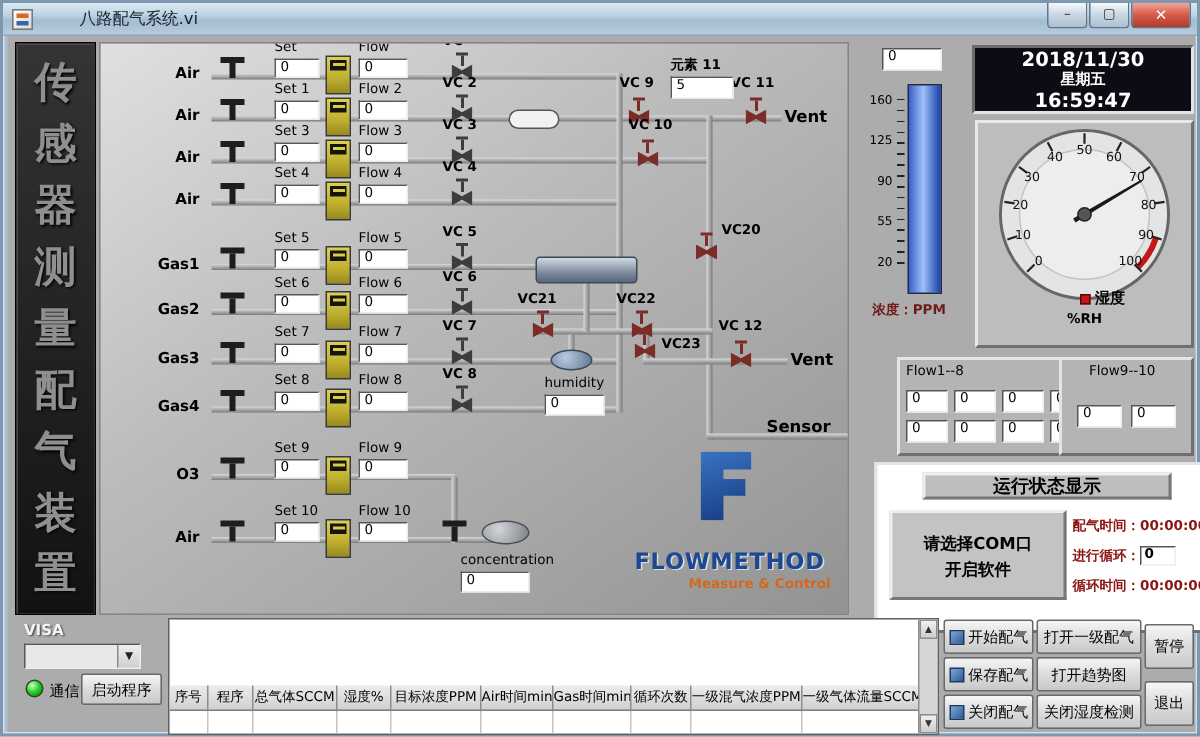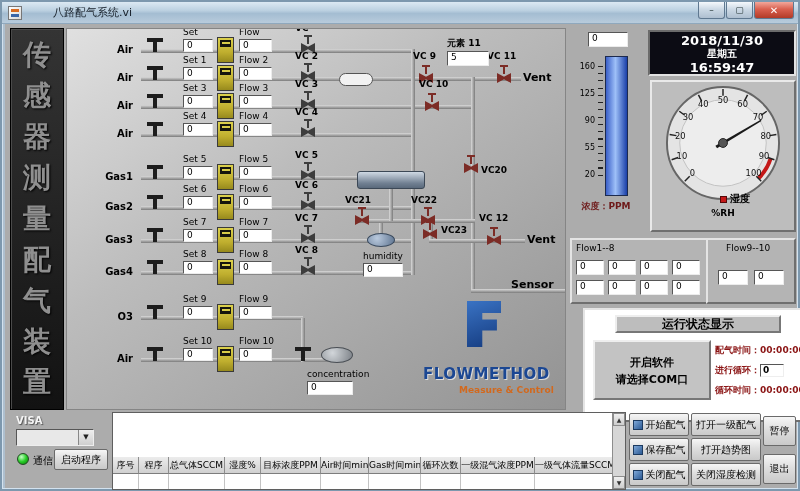--- a/index.html
+++ b/index.html
@@ -85,21 +85,21 @@
   .dt-date { font-size:13px; font-weight:bold; line-height:15px; }
   .dt-week { font-size:10px; font-weight:bold; line-height:12px; }
   .dt-time { font-size:13px; font-weight:bold; line-height:15px; }
   .gauge-panel { position:absolute; left:648px; top:78px; width:146px; height:152px; background:#bdbdbd;
     border:2px solid; border-color:#e9e9e9 #6f6f6f #6f6f6f #e9e9e9; }
   .gauge-svg { position:absolute; left:1px; top:2px; width:140px; height:116px; }
   .gauge-cap { position:absolute; left:0; top:110px; width:100%; text-align:center; font-size:10px; font-weight:bold;margin-left:12px; }
   .red-ind { display:inline-block; width:7px; height:7px; background:#c41818; border:1px solid #550808; margin-right:3px; vertical-align:middle; }
   .gauge-unit { position:absolute; left:0; top:126px; width:100%; text-align:center; font-size:9px; font-weight:bold; }
   .fpanel { position:absolute; background:#b4b4b4; border:2px solid; border-color:#e4e4e4 #6f6f6f #6f6f6f #e4e4e4; }
-  .flow18 { left:568px; top:236px; width:145px; height:66px; }
+  .flow18 { left:596px; top:236px; width:145px; height:66px; }
   .flow910 { left:704px; top:236px; width:90px; height:66px; }
   .fp-label { position:absolute; font-size:9px; }
   .status-panel { position:absolute; left:581px; top:306px; width:226px; height:114px; background:#ffffff;
     border:2px solid; border-color:#e4e4e4 #6f6f6f #6f6f6f #e4e4e4; }
   .status-title { position:absolute; left:30px; top:5px; width:166px; height:18px; background:#bdbdbd;
     border:2px solid; border-color:#eee #777 #777 #eee; text-align:center; font-size:12px; font-weight:bold; line-height:14px; }
   .status-msg { position:absolute; left:8px; top:30px; width:118px; height:60px; background:#c3c3c3;
     border:2px solid; border-color:#eee #777 #777 #eee; text-align:center; font-size:11px; font-weight:bold; padding-top:12px; line-height:17px; }
   .sline { position:absolute; left:130px; width:94px; font-size:9px; font-weight:bold; color:#8b1414; white-space:nowrap; }
   .inlinebox { display:inline-block; background:#fff; border:1px solid; border-color:#565656 #eee #eee #565656;
@@ -299,21 +299,21 @@
     <span class="valve red" style="left:352px;top:36px"></span>
     <span class="dlab" style="left:352px;top:50px">VC 10</span>
     <span class="valve red" style="left:358px;top:64px"></span>
     <span class="capsule"></span>
     <span class="dlab" style="left:420px;top:22px">VC 11</span>
     <span class="valve red" style="left:430px;top:36px"></span>
     <span class="bigtext" style="left:456px;top:42px">Vent</span>
     <span class="dlab" style="left:380px;top:8px">元素 11</span>
     <span class="numbox" style="left:380px;top:22px;width:42px;height:15px">5</span>
     <span class="valve red" style="left:397px;top:126px"></span>
-    <span class="dlab" style="left:414px;top:136px">VC20</span>
+    <span class="dlab" style="left:414px;top:120px">VC20</span>
     <div class="mixer"></div>
     <span class="dlab" style="left:278px;top:166px">VC21</span>
     <span class="valve red" style="left:288px;top:178px"></span>
     <span class="dlab" style="left:344px;top:166px">VC22</span>
     <span class="valve red" style="left:354px;top:178px"></span>
     <span class="valve red" style="left:356px;top:192px"></span>
     <span class="dlab" style="left:374px;top:196px">VC23</span>
     <span class="dlab" style="left:412px;top:184px">VC 12</span>
     <span class="valve red" style="left:420px;top:198px"></span>
     <span class="bigtext" style="left:460px;top:204px">Vent</span>
@@ -402,22 +402,22 @@
   </div>
   <div class="fpanel flow910">
     <span class="fp-label" style="left:18px;top:3px">Flow9--10</span>
     <span class="numbox" style="left:10px;top:30px;width:30px;height:15px">0</span>
     <span class="numbox" style="left:46px;top:30px;width:30px;height:15px">0</span>
   </div>
 
   <div class="status-panel">
     <div class="status-title">运行状态显示</div>
     <div class="status-msg">
+      <div>请选择COM口</div>
       <div>开启软件</div>
-      <div>请选择COM口</div>
     </div>
     <div class="sline" style="top:34px">
       <span>配气时间：</span><span>00:00:00</span>
     </div>
     <div class="sline" style="top:54px">
       <span>进行循环：</span><span class="inlinebox">0</span>
     </div>
     <div class="sline" style="top:74px">
       <span>循环时间：</span><span>00:00:00</span>
     </div>

